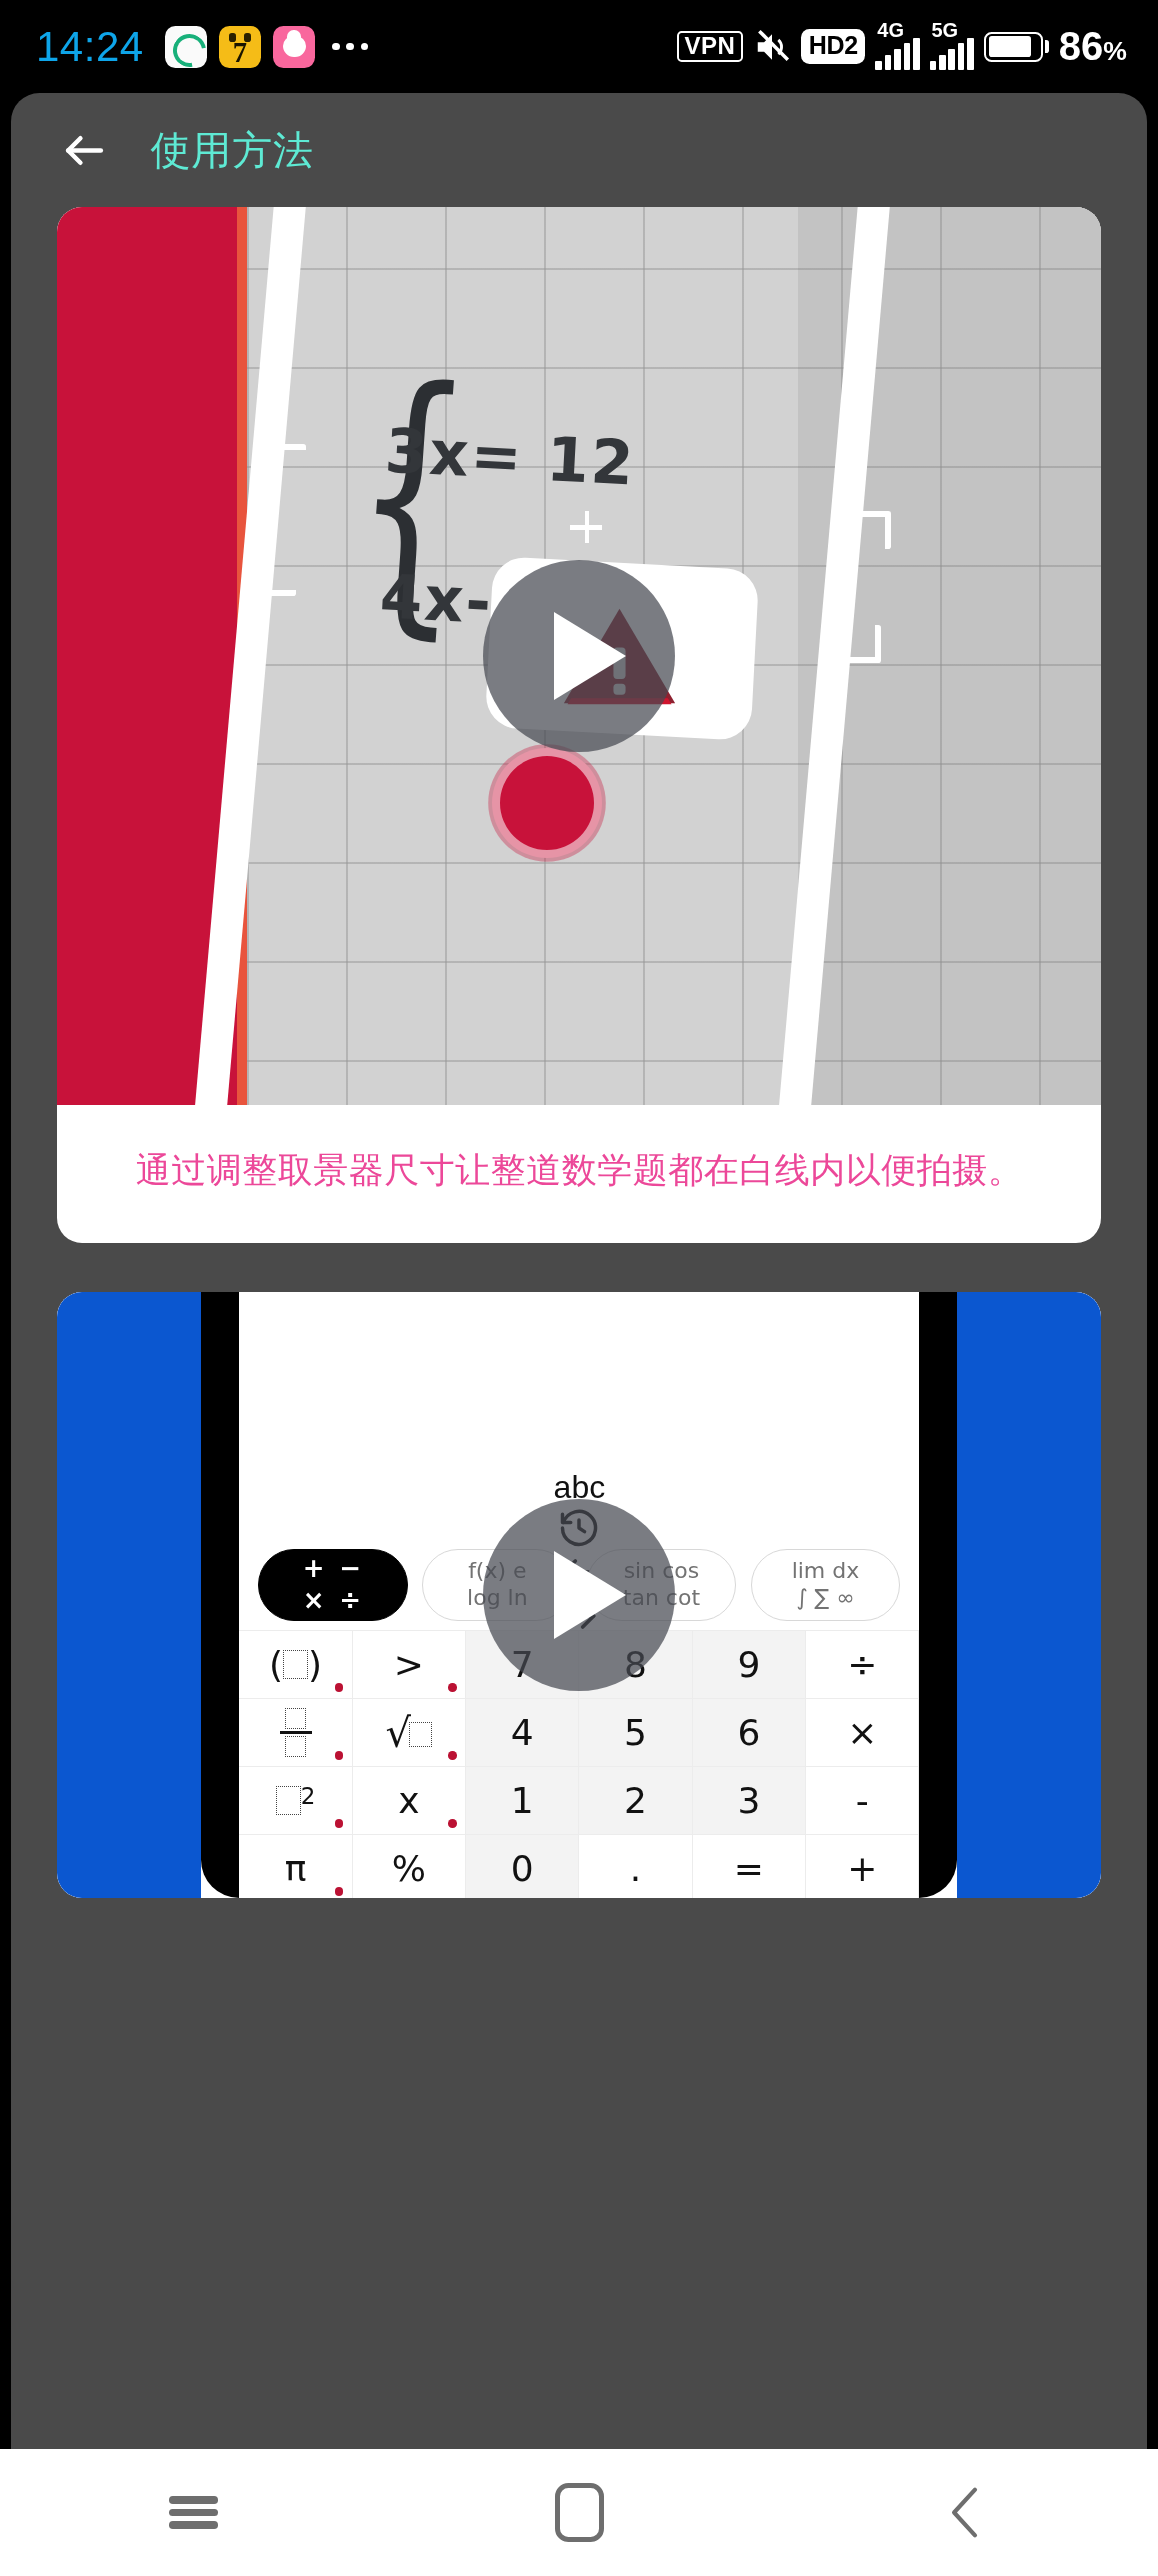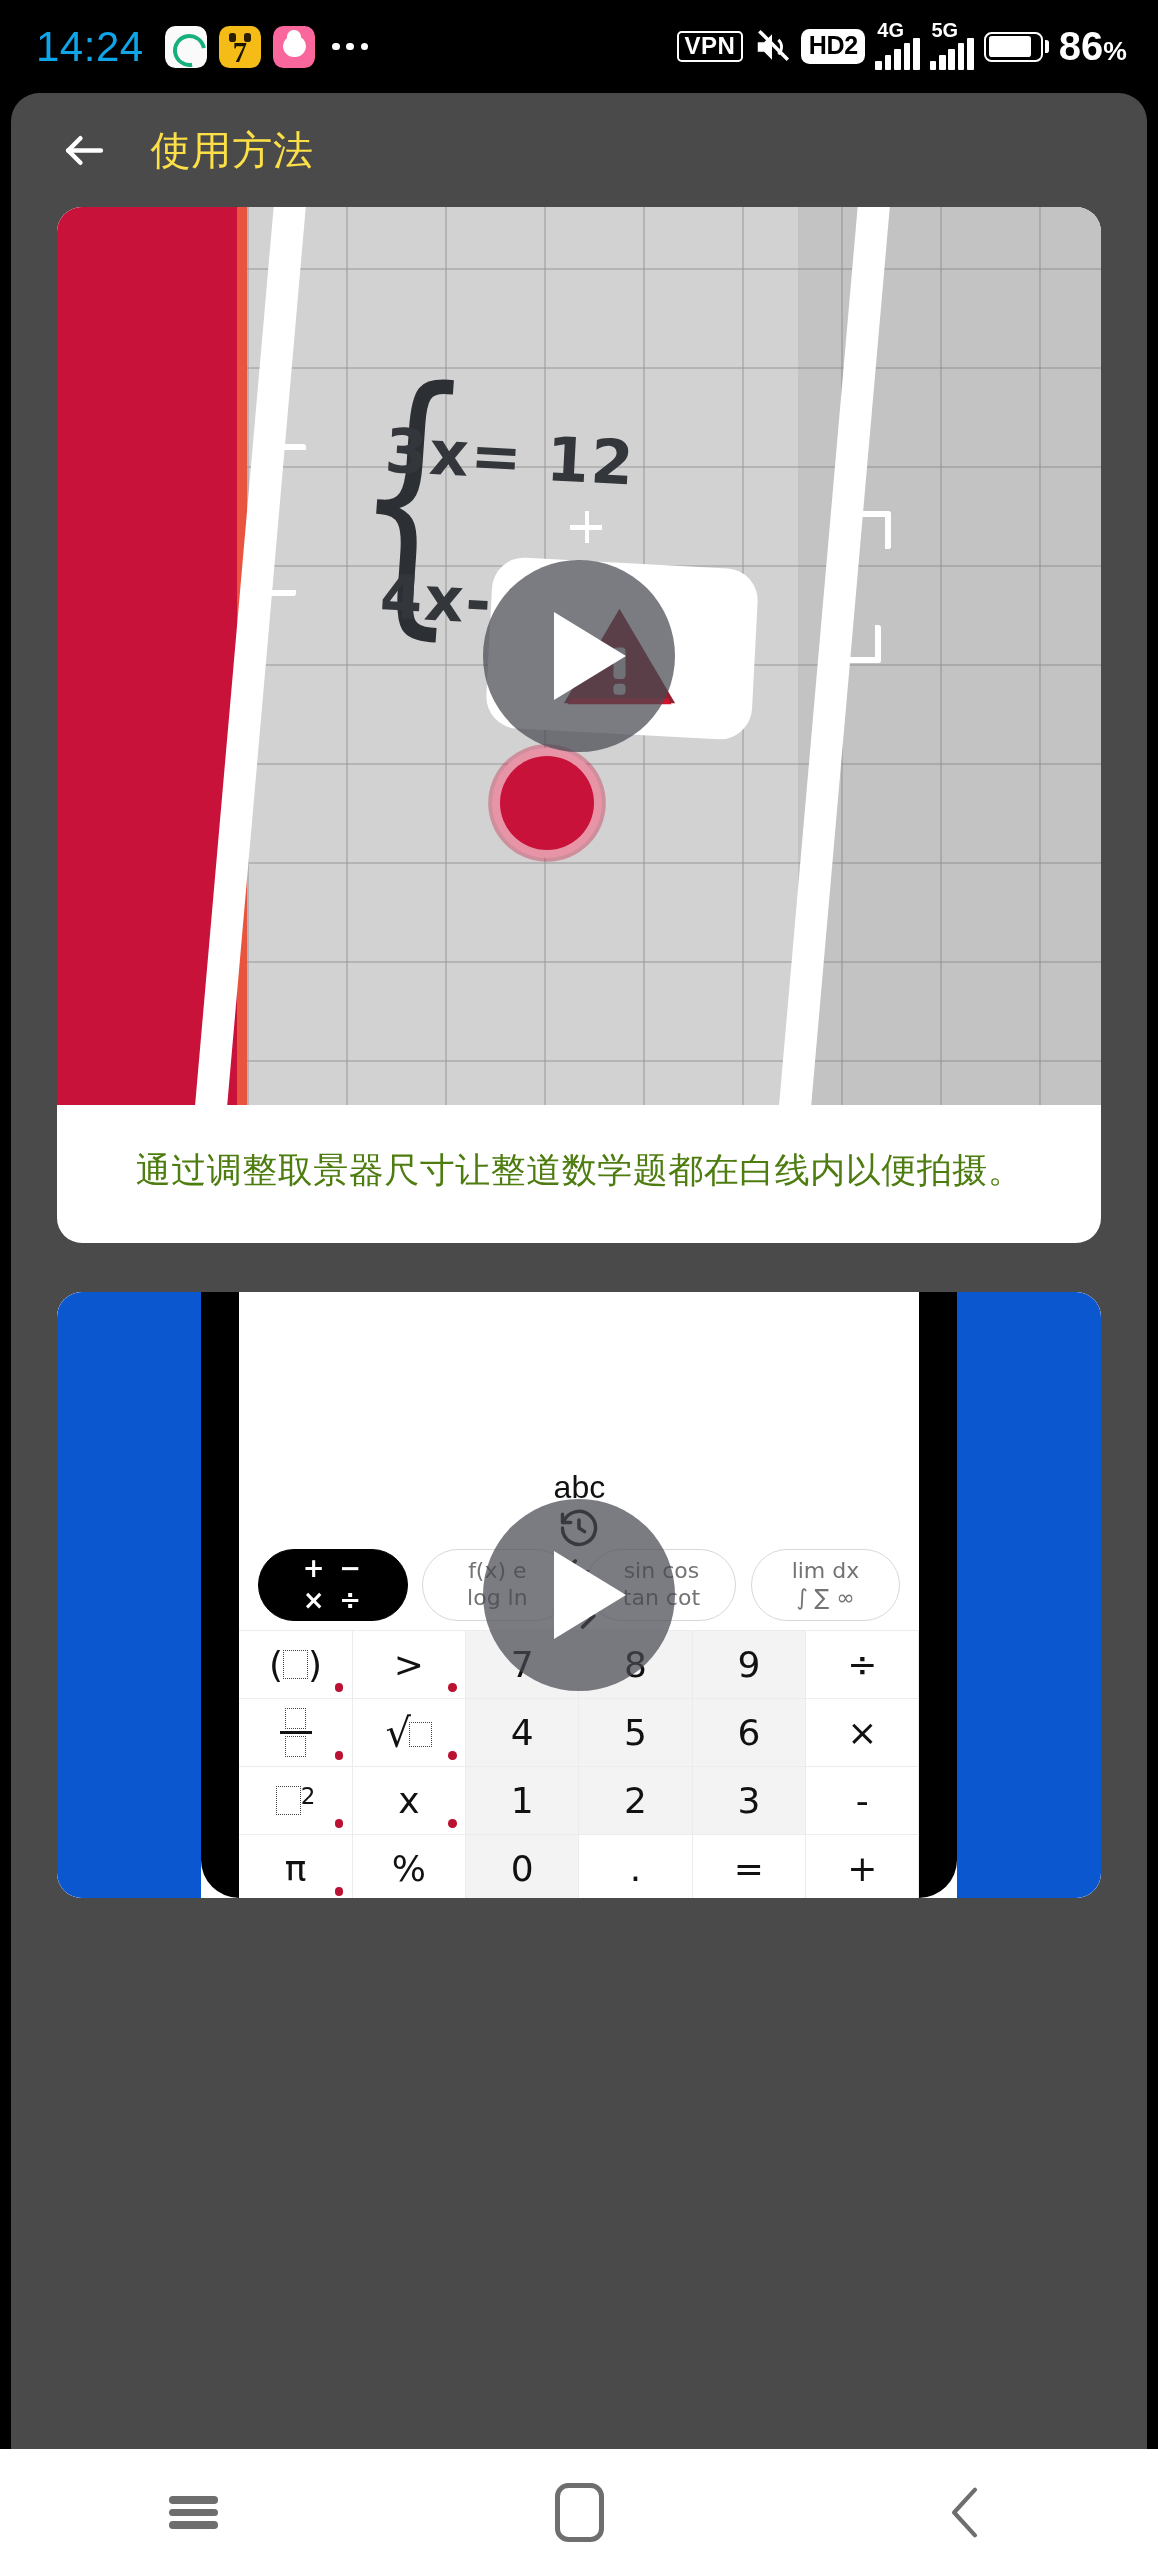--- a/index.html
+++ b/index.html
@@ -71,21 +71,21 @@
 
   
   .window{
     position:absolute; top:93px; left:11.4px; width:1136px; height:2356px;
     background:#4a4a4a; border-radius:28.5px 28.5px 0 0; overflow:hidden;
   }
   .appbar{ height:114px; display:flex; align-items:center; padding:0 0 0 44px; }
   .back-arrow{ width:59px; height:59px; display:flex; align-items:center; justify-content:center; cursor:pointer; }
   .back-arrow svg{ width:49px; height:49px; }
   .appbar-title{
-    color:#fde047; font-size:40px; margin-left:36px; letter-spacing:0.9px;
+    color:#5eead4; font-size:40px; margin-left:36px; letter-spacing:0.9px;
     font-family:"DejaVu Sans","Liberation Sans",sans-serif;
   }
 
   
   .scroll{ padding:0 46px; }
   .card{ background:#fff; border-radius:25px; overflow:hidden; margin-bottom:49px; }
 
   
   .video1{ position:relative; height:898px; background:#cfcfcf; overflow:hidden; }
   .v1-red{ position:absolute; left:0; top:0; width:180px; height:100%; background:#c8123a; }
@@ -140,21 +140,21 @@
     position:absolute; left:50%; top:50%; transform:translate(-50%,-50%);
     width:192px; height:192px; border-radius:50%; background:rgba(70,74,82,.72);
     display:flex; align-items:center; justify-content:center; cursor:pointer; z-index:9;
   }
   .play-tri{
     width:0; height:0; border-left:72px solid #fff;
     border-top:44px solid transparent; border-bottom:44px solid transparent;
     margin-left:21px;
   }
   .caption{
-    padding:42px 38px 49px; text-align:center; color:#4d7c0f; font-size:35px;
+    padding:42px 38px 49px; text-align:center; color:#ec4899; font-size:35px;
     font-family:"DejaVu Sans","Liberation Sans",sans-serif; letter-spacing:0.5px;
   }
 
   
   .card2-title{
     padding:57px 49px 49px; font-size:44px; color:#0d0d0d;
     font-family:"DejaVu Sans","Liberation Sans",sans-serif; letter-spacing:1.9px;
   }
   .video2{ position:relative; height:606px; background:#fff; overflow:hidden; }
   .v2-blue-l{ position:absolute; left:0; top:0; width:144px; height:100%; background:#0b57d0; }

